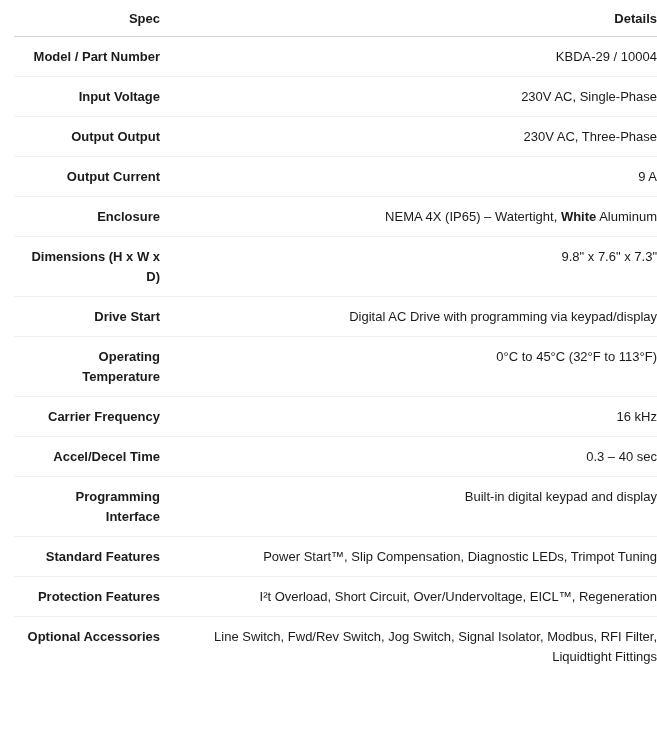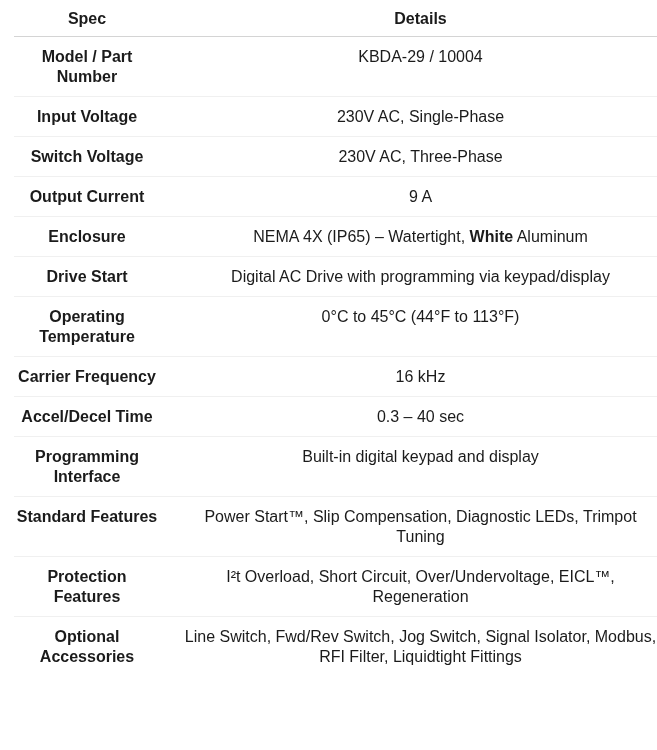--- a/index.html
+++ b/index.html
@@ -14,23 +14,23 @@
   .page {
     padding-left: 14px;
     padding-top: 0;
   }
   table.spec-table {
     width: 643px;
     border-collapse: collapse;
     table-layout: fixed;
   }
   th, td {
-    text-align: center;
+    text-align: right;
     vertical-align: top;
-    font-size: 16px;
+    font-size: 13px;
     line-height: 20px;
   }
   th {
     font-weight: 700;
     padding: 9px 0 7px 0;
     border-bottom: 1px solid #d4d4d4;
   }
   td {
     padding: 10px 0 9px 0;
     border-bottom: 1px solid #f0f0f0;
@@ -66,39 +66,44 @@
     <tbody>
       <tr>
         <td class="col-spec">Model / Part Number</td>
         <td class="col-details">KBDA-29 / 10004</td>
       </tr>
       <tr>
         <td class="col-spec">Input Voltage</td>
         <td class="col-details">230V AC, Single-Phase</td>
       </tr>
       <tr>
-        <td class="col-spec">Switch Voltage</td>
+        <td class="col-spec">Output Output</td>
         <td class="col-details">230V AC, Three-Phase</td>
       </tr>
       <tr>
         <td class="col-spec">Output Current</td>
         <td class="col-details">9 A</td>
       </tr>
       <tr>
         <td class="col-spec">Enclosure</td>
         <td class="col-details"><span>NEMA 4X (IP65) – Watertight, </span><span class="bold-part">White</span><span> Aluminum</span></td>
       </tr>
       <tr>
+        <td class="col-spec">Dimensions (H x W x
+D)</td>
+        <td class="col-details">9.8" x 7.6" x 7.3"</td>
+      </tr>
+      <tr>
         <td class="col-spec">Drive Start</td>
         <td class="col-details">Digital AC Drive with programming via keypad/display</td>
       </tr>
       <tr>
         <td class="col-spec">Operating
 Temperature</td>
-        <td class="col-details">0°C to 45°C (44°F to 113°F)</td>
+        <td class="col-details">0°C to 45°C (32°F to 113°F)</td>
       </tr>
       <tr>
         <td class="col-spec">Carrier Frequency</td>
         <td class="col-details">16 kHz</td>
       </tr>
       <tr>
         <td class="col-spec">Accel/Decel Time</td>
         <td class="col-details">0.3 – 40 sec</td>
       </tr>
       <tr>

